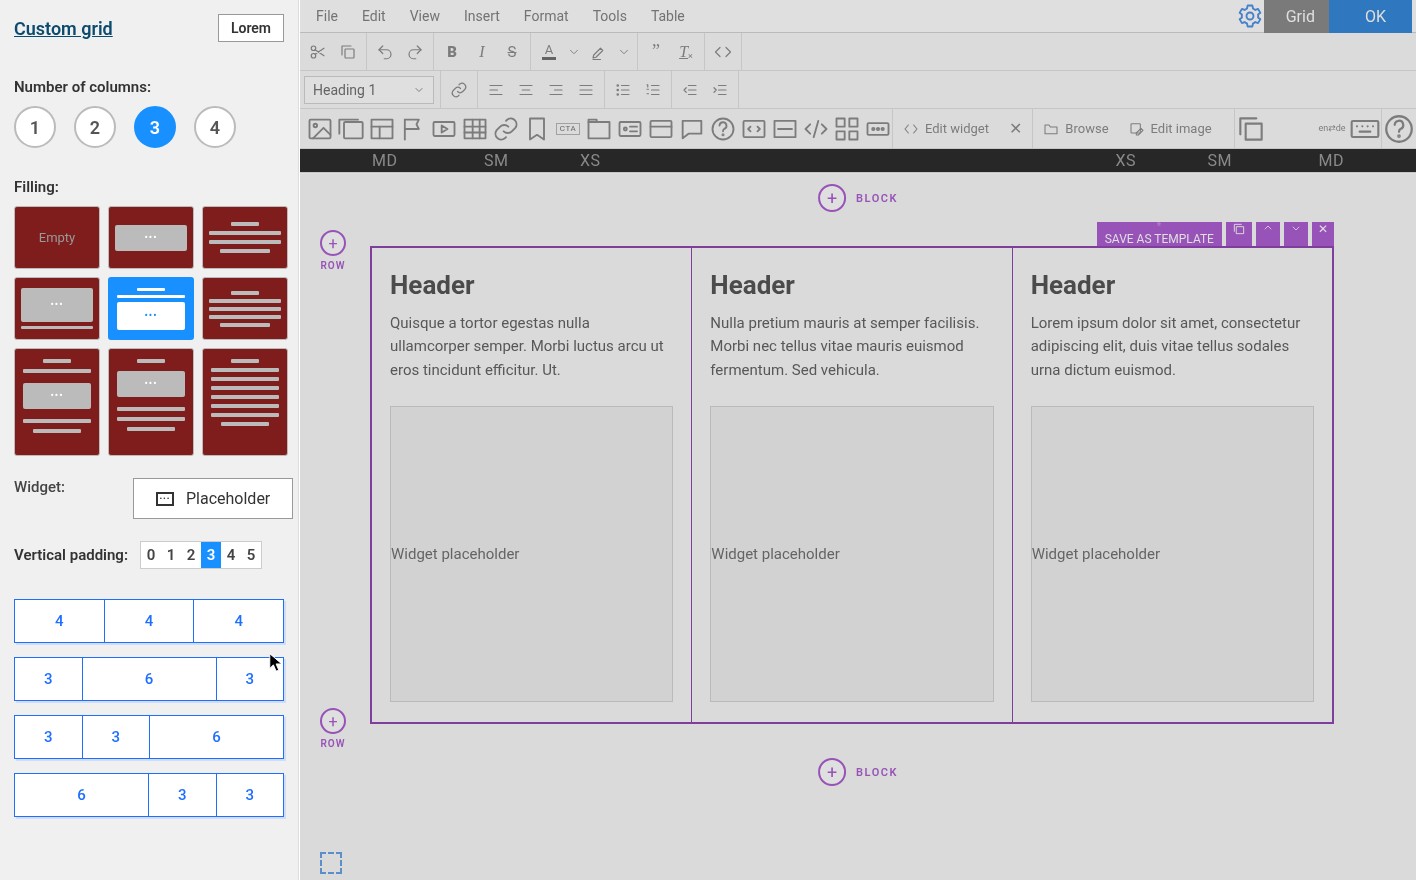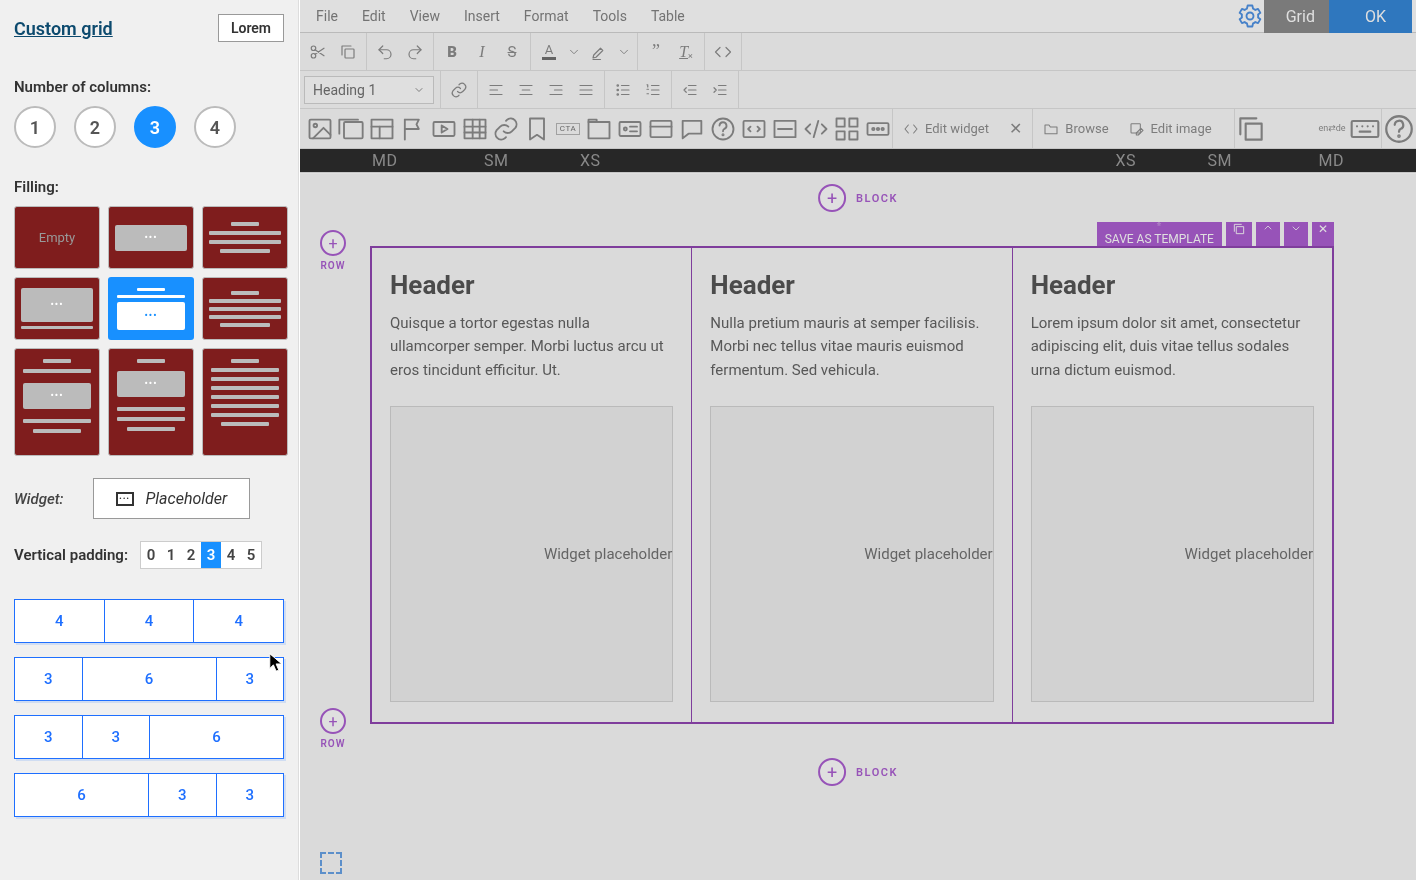--- a/index.html
+++ b/index.html
@@ -30,21 +30,21 @@
   .filling-card.active { background:#1890ff; border:3px solid #1890ff;}
   .fc-line { height:4px; background:#bbb; border-radius:1px; width:100%;}
   .fc-line.short { width:40%;}
   .fc-line.med { width:70%;}
   .fc-block { height:26px; width:100%; background:#bbb; border-radius:2px; display:flex; align-items:center; justify-content:center;}
   .fc-block .dots { color:#fff; font-size:10px; letter-spacing:1px; line-height:1;}
   .filling-card.active .fc-line { background:#fff;}
   .filling-card.active .fc-block { background:#fff;}
   .filling-card.active .fc-block .dots { color:#1890ff;}
   .filling-card.empty { color:#999; font-size:13px;}
-  .widget-row { display:flex; align-items:center; gap:29px; margin-bottom:22px;font-style:italic;}
+  .widget-row { display:flex; gap:68px; margin-bottom:22px;}
   .widget-label { font-size:15px; font-weight:500; color:#444;}
   .widget-box {
     border:1px solid #999; background:#fff; padding:10px 22px; display:flex; align-items:center; gap:12px;
     font-size:16px; color:#333; cursor:pointer;
   }
   .widget-icon { width:18px; height:14px; border:2px solid #333; display:flex; align-items:center; justify-content:center; font-size:8px; letter-spacing:1px;}
   .vpad-row { display:flex; align-items:center; gap:12px; margin-bottom:30px;}
   .vpad-label { font-size:15px; font-weight:600; color:#333;}
   .vpad-opts { display:flex; border:1px solid #ccc; background:#fff;}
   .vpad-opt { width:20px; height:26px; display:flex; align-items:center; justify-content:center; font-size:15px; font-weight:600; color:#444; cursor:pointer;}
@@ -121,21 +121,21 @@
     border:2px solid #7b1fa2;
     display:flex;
   }
   .row-outline .col {
     flex:1; border-right:1px solid #7b1fa2; padding:22px 18px 20px;
   }
   .row-outline .col:last-child { border-right:none;}
   .col h2 { font-size:26px; color:#333; margin-bottom:12px; font-weight:700;}
   .col p { font-size:15px; color:#444; line-height:1.55; margin-bottom:24px;}
   .placeholder {
-    height:296px; background:#eee; border:1px solid #ccc; display:flex; align-items:center; justify-content:flex-end; color:#555; font-size:15px;
+    height:296px; background:#eee; border:1px solid #ccc; display:flex; align-items:center; justify-content:flex-start; color:#555; font-size:15px;
   }
   .row-toolbar {
     position:absolute; right:82px; top:48px; display:flex; gap:4px;
   }
   .rt-btn {
     height:24px; background:#9b3dc9; color:#fff; display:flex; align-items:center; padding:0 8px; font-size:12px; gap:6px; cursor:pointer;flex-direction:column;
   }
   .rt-btn.icon { padding:0 6px;}
   .canvas-bottom-tool { position:absolute; left:20px; bottom:6px;}
   .canvas-bottom-tool .sel {

